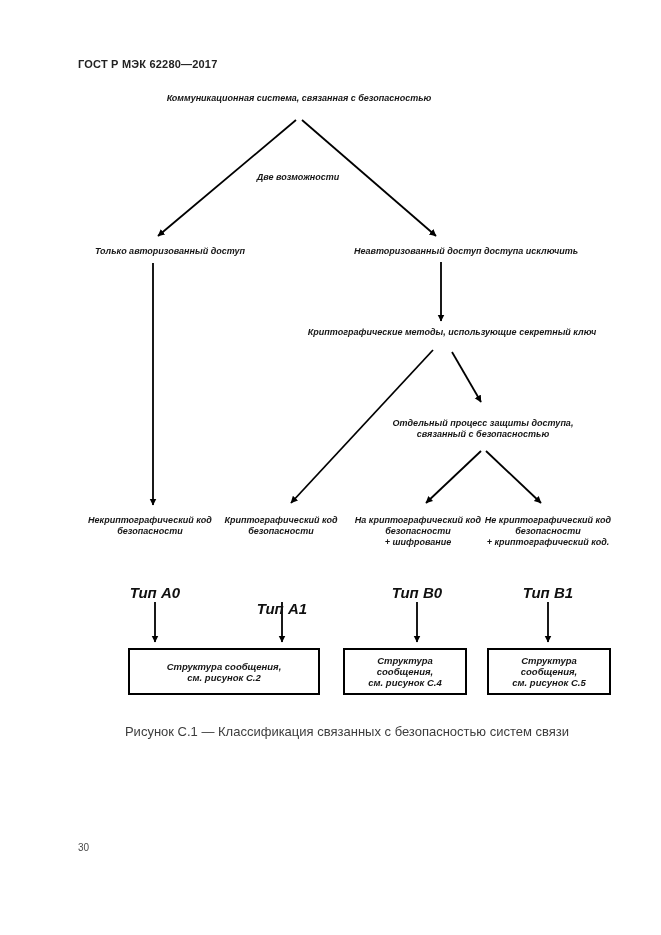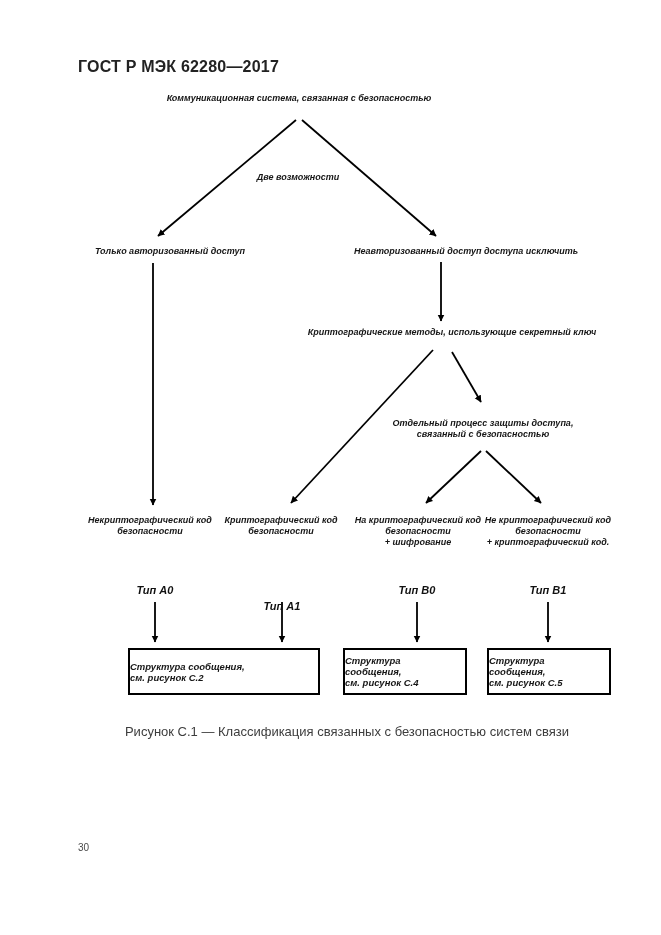--- a/index.html
+++ b/index.html
@@ -3,36 +3,36 @@
 <meta charset="utf-8">
 <style>
   html,body { margin:0; padding:0; }
   body {
     width:661px; height:935px; background:#ffffff; position:relative;
     font-family:"Liberation Sans", sans-serif; color:#1a1a1a; overflow:hidden;
   }
   .page { position:absolute; inset:0; background:#ffffff; }
   .std-header {
     position:absolute; left:78px; top:58px;
-    font-size:16px; font-weight:bold; letter-spacing:0.2px; color:#222;
+    font-size:11px; font-weight:bold; letter-spacing:0.2px; color:#222;
   }
   .diagram { position:absolute; inset:0;font-style:italic; }
   .diagram svg { position:absolute; left:0; top:0; pointer-events:none; }
   .lbl {
     position:absolute; transform:translateX(-50%);
     text-align:center; font-size:9px; font-weight:bold; line-height:11px;
     color:#161616; white-space:nowrap;
   }
   .type-lbl {
     position:absolute; transform:translateX(-50%);
-    font-size:11px; font-weight:bold; color:#111; white-space:nowrap;
+    font-size:15px; font-weight:bold; color:#111; white-space:nowrap;
   }
   .msgbox {
     position:absolute; border:2px solid #000; background:#fff;
-    display:flex; flex-direction:column; align-items:flex-start; justify-content:center;
+    display:flex; flex-direction:column; align-items:center; justify-content:center;
     font-size:9.5px; font-weight:bold; line-height:11px; text-align:center; color:#161616;
   }
   .caption {
     position:absolute; left:347px; top:724px; transform:translateX(-50%);
     font-size:13px; color:#3d3d3d; white-space:nowrap;
   }
   .pagenum {
     position:absolute; left:78px; top:842px;
     font-size:10px; color:#4a4a4a;
   }

